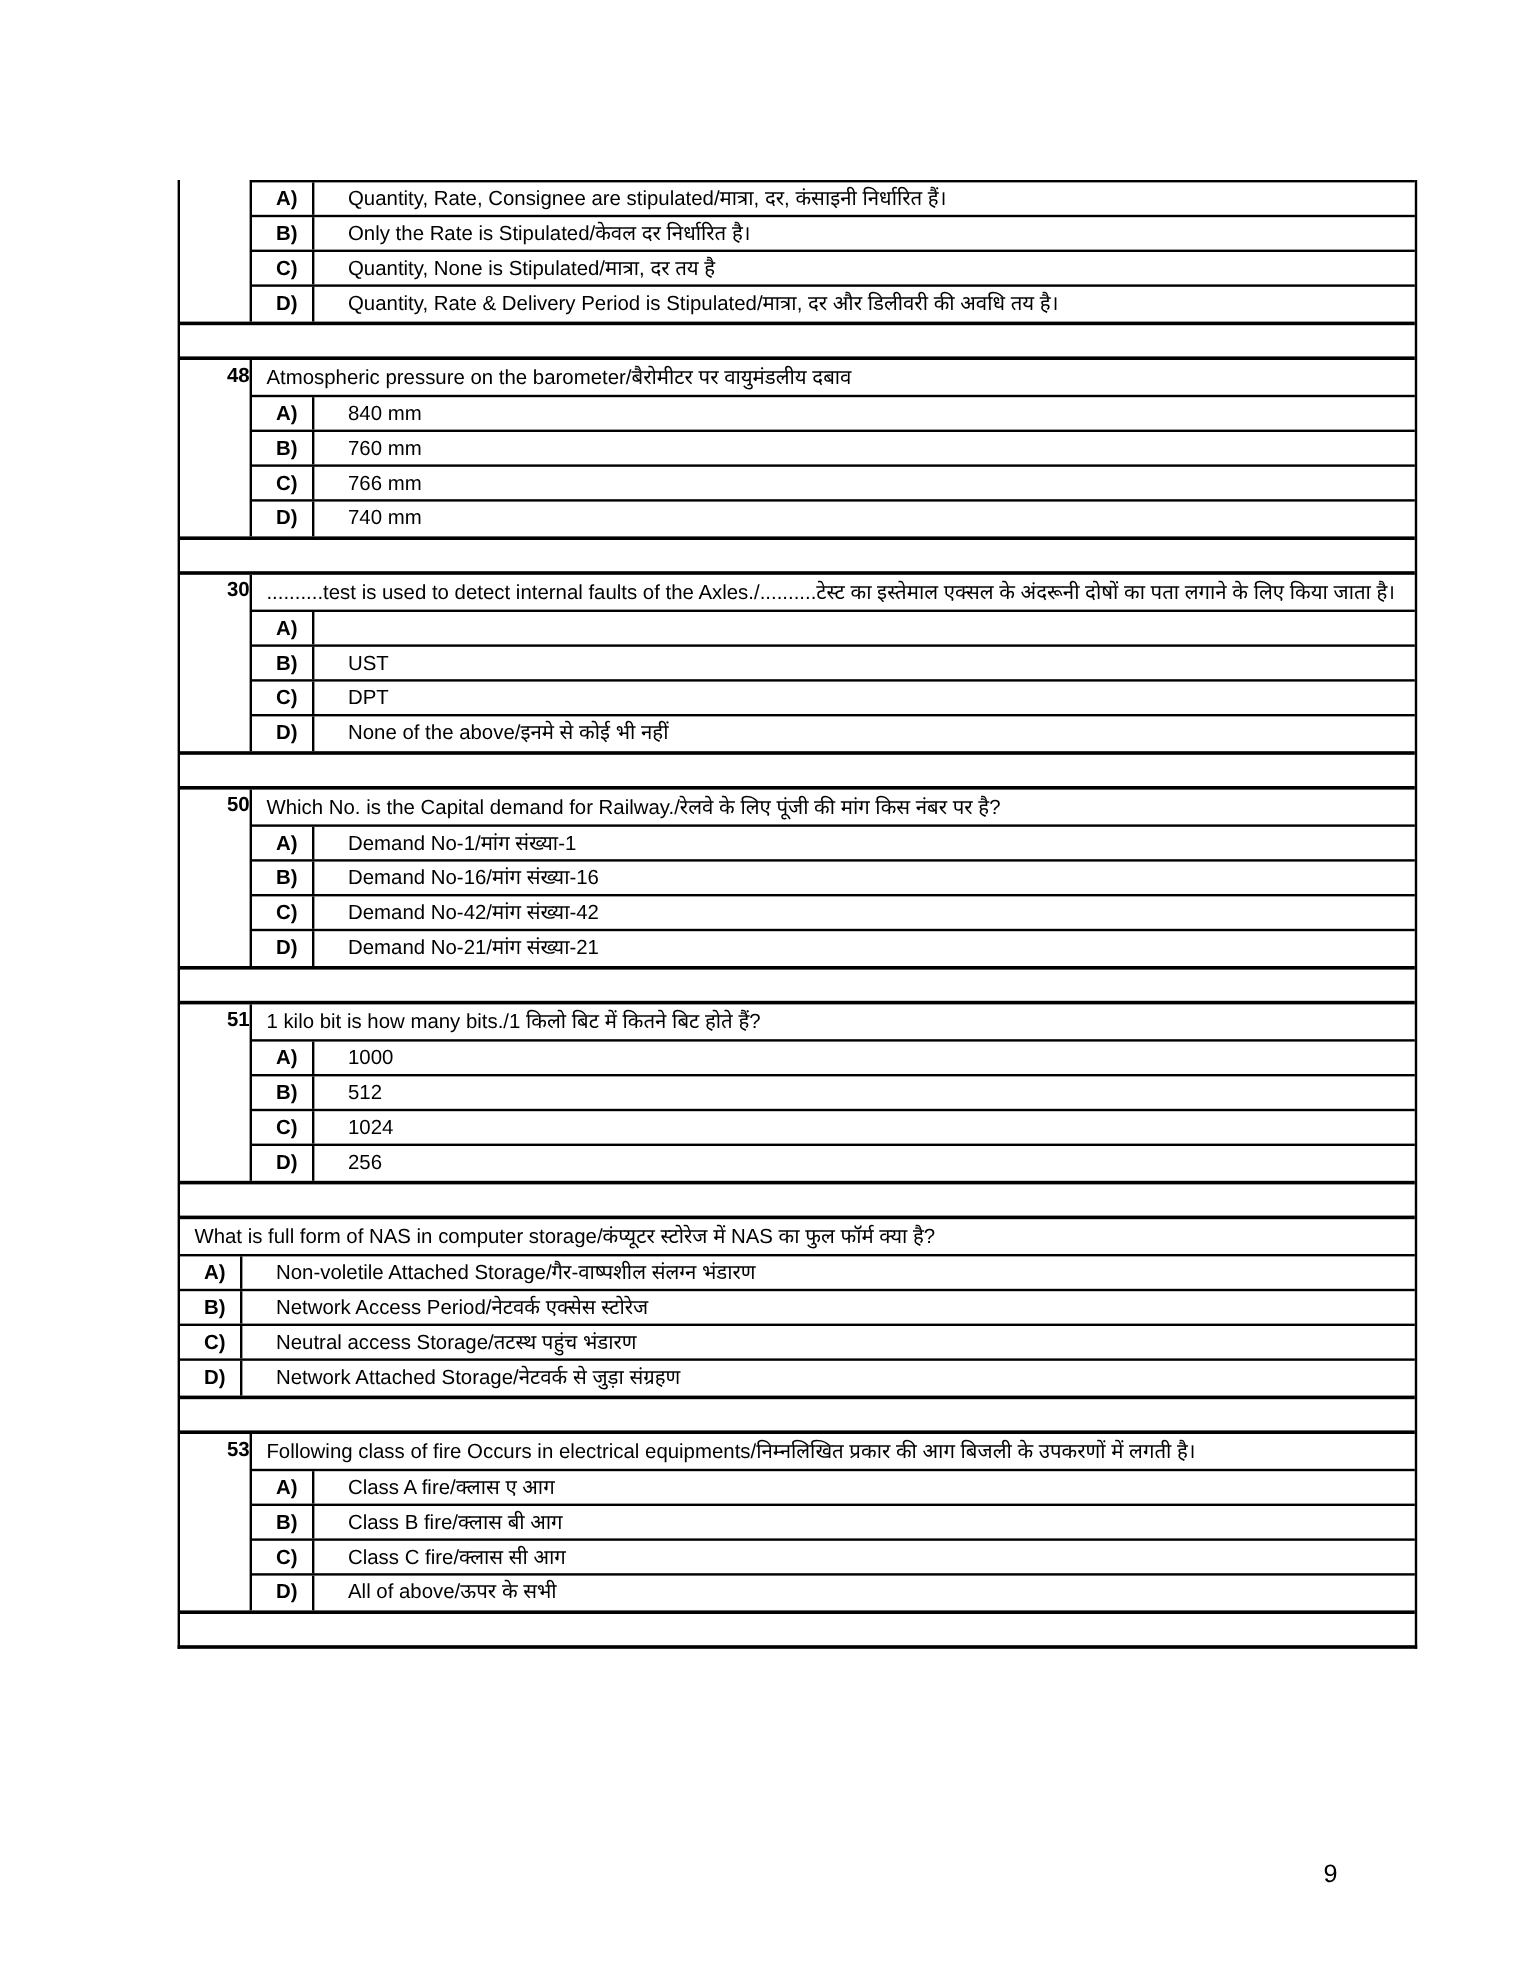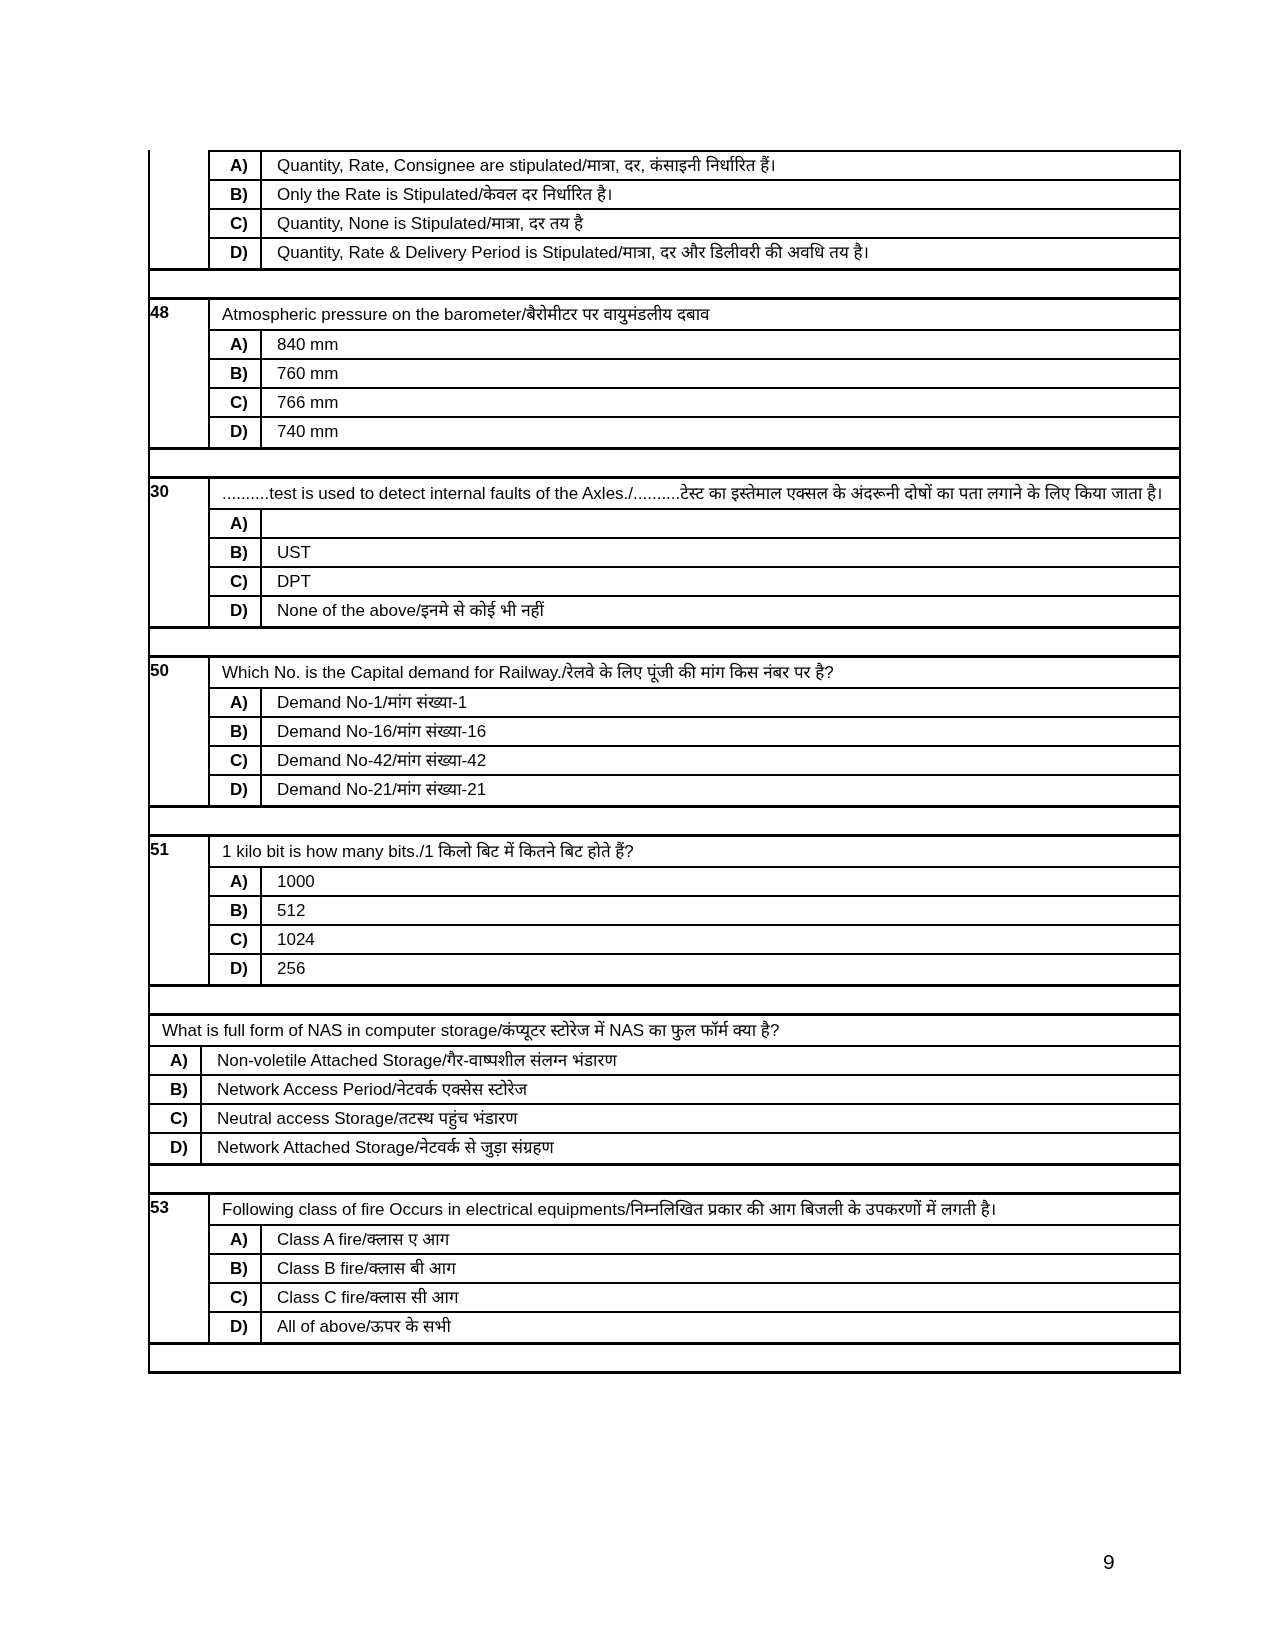--- a/index.html
+++ b/index.html
@@ -32,21 +32,21 @@
     border-top: 3px solid #000;
     border-bottom: 3px solid #000;
   }
   .qblock.partial { border-top: none; }
   .qblock.partial .qcontent { border-top: 2px solid #000; }
   .numcol {
     flex: 0 0 60px;
     width: 60px;
     border-right: 2px solid #000;
     box-sizing: border-box;
-    text-align: left;
+    text-align: right;
     font-weight: 700;
     padding-top: 3px;
   }
   .qcontent {
     flex: 1;
     min-width: 0;
     display: flex;
     flex-direction: column;
   }
   .qrow {
@@ -68,21 +68,21 @@
     width: 52px;
     border-right: 2px solid #000;
     box-sizing: border-box;
     font-weight: 700;
     padding-left: 20px;
     line-height: 27px;
   }
   .opt-text {
     flex: 1;
     min-width: 0;
-    padding-left: 15px;
+    padding-left: 28px;
     line-height: 27px;
     white-space: nowrap;
   }
   .spacer { height: 26px; }
   .page-number {
     position: absolute;
     left: 1103px;
     top: 1550px;
     font-size: 21px;
   }

